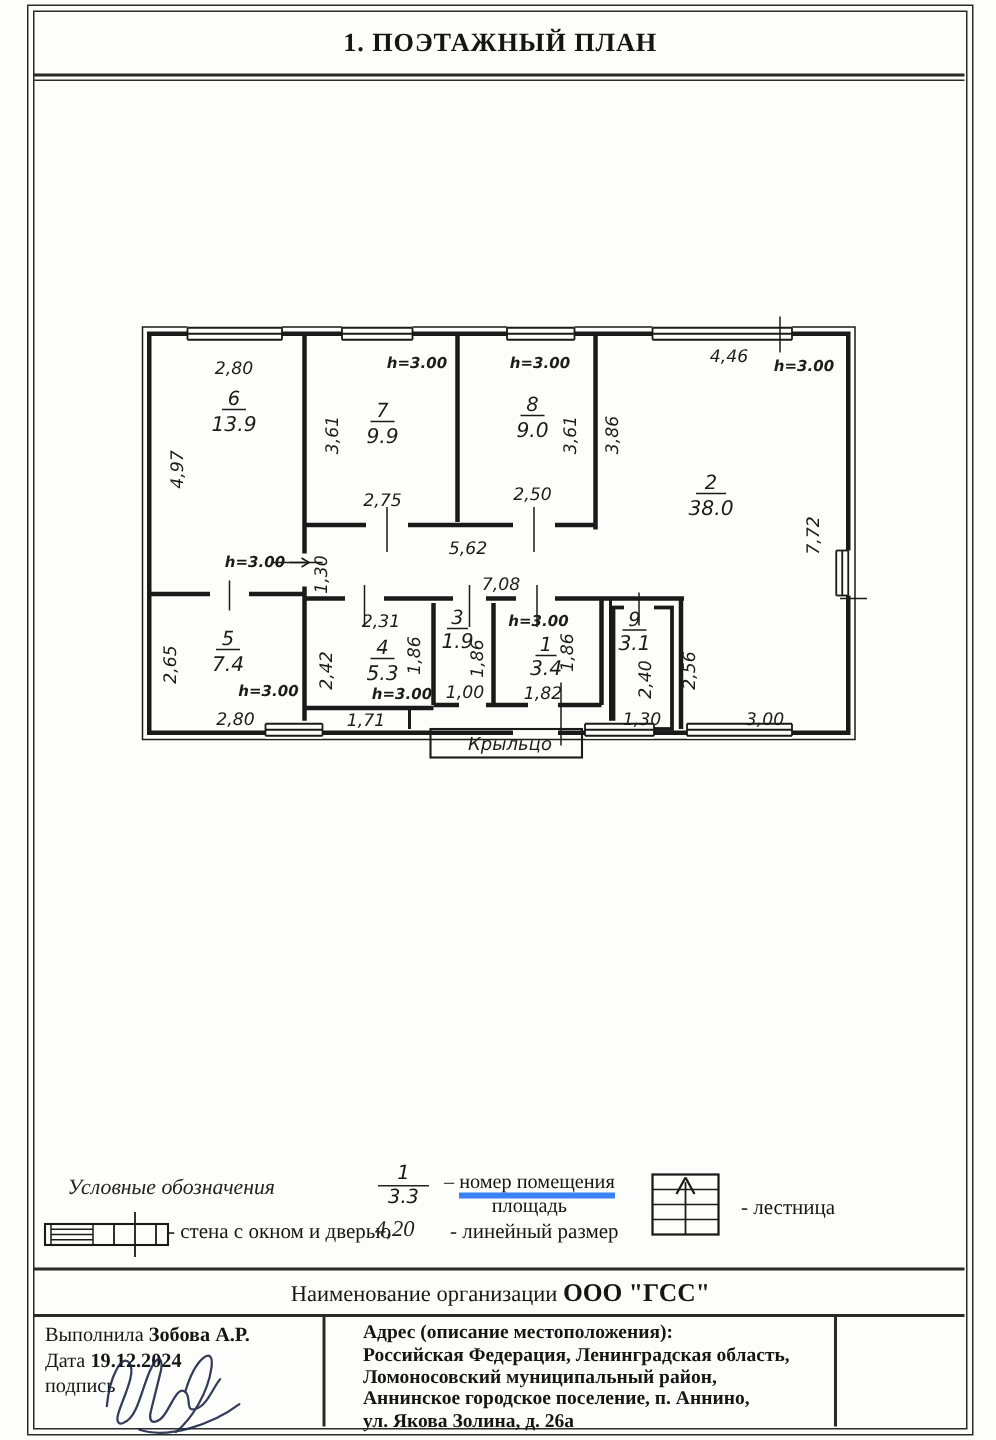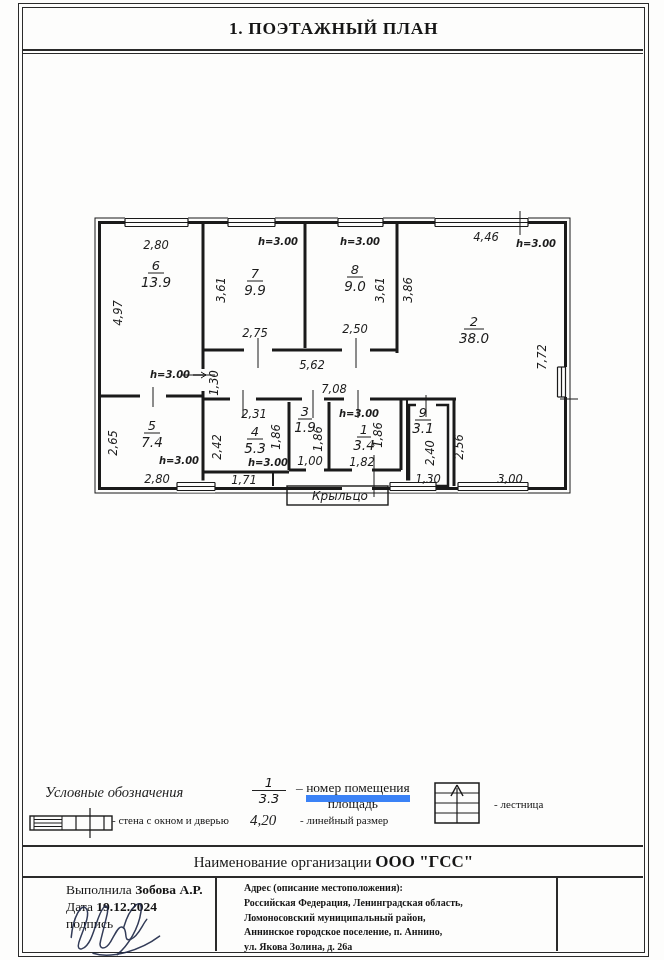--- a/index.html
+++ b/index.html
@@ -18,27 +18,27 @@
   
   text{fill:#1c1c1c;}
   .dim{font-family:"DejaVu Sans",sans-serif;font-style:italic;font-size:11.5px;text-anchor:middle;}
   .rnum{font-family:"DejaVu Sans",sans-serif;font-style:italic;font-size:13px;text-anchor:middle;}
   .rarea{font-family:"DejaVu Sans",sans-serif;font-style:italic;font-size:13.5px;text-anchor:middle;}
   .hlab{font-family:"DejaVu Sans",sans-serif;font-style:italic;font-weight:bold;font-size:10px;text-anchor:middle;}
   .porchlab{font-family:"DejaVu Sans",sans-serif;font-style:italic;font-size:12px;text-anchor:middle;}
   .w{stroke:#1a1a1a;}
   
   .leg-it{font-family:Liberation Serif, serif;font-style:italic;font-size:14.5px;color:#222;}
-  .leg-sm{font-size:11px;}
+  .leg-sm{font-size:14px;}
   .frac{font-family:"DejaVu Sans",sans-serif;font-style:italic;font-size:13px;text-align:center;}
-  .underl{border-bottom:7px solid #3b82f6;}
+  .underl{border-bottom:4px solid #3b82f6;}
   
   #orgrow{left:22px;top:847px;width:623px;height:29px;line-height:29px;text-align:center;font-size:15px;}
   #orgrow b{font-size:17px;}
-  .f-cell{position:absolute;font-size:13.5px;line-height:17px;margin-left:36px;}
+  .f-cell{position:absolute;font-size:13.5px;line-height:17px;}
   .bold{font-weight:bold;}
   #watermark{left:400px;top:786px;font-family:"DejaVu Sans",sans-serif;font-weight:bold;
              font-size:54px;letter-spacing:7px;color:rgba(40,40,40,0.055);}
 </style>
 </head>
 <body>
 
 <div id="page">
 
   <div class="frame" style="left:18px;top:3px;width:629px;height:952px;"></div>
@@ -304,21 +304,21 @@
   </div>
 
   <svg class="abs" style="left:62px;top:890px;transform:rotate(-6deg);" width="120" height="66" viewBox="0 0 120 66">
     <g fill="none" stroke="#1d2746" stroke-width="1.5" stroke-linecap="round" opacity="0.9">
       <path d="M8,42 C12,22 22,8 26,15 C30,22 19,38 15,48 C11,58 21,56 27,46 C33,36 37,22 43,16 C47,12 49,16 45,26 L37,48 C33,58 41,58 47,50 C53,42 57,34 61,38 C65,42 59,52 67,50 C75,48 79,38 85,32"></path>
       <path d="M61,38 C70,16 84,8 80,24 C76,40 64,56 52,64"></path>
       <path d="M28,60 C46,68 76,62 96,50"></path>
     </g>
   </svg>
 
-  <div class="f-cell" style="left:208px;top:881px;width:326px;line-height:14.8px;font-size:10px;">
+  <div class="f-cell" style="left:242px;top:881px;width:326px;line-height:14.8px;font-size:13px;">
     <div class="bold">Адрес (описание местоположения):</div>
     <div class="bold">Российская Федерация, Ленинградская область,</div>
     <div class="bold">Ломоносовский муниципальный район,</div>
     <div class="bold">Аннинское городское поселение, п. Аннино,</div>
     <div class="bold">ул. Якова Золина, д. 26а</div>
   </div>
 
 
 </div>
 

